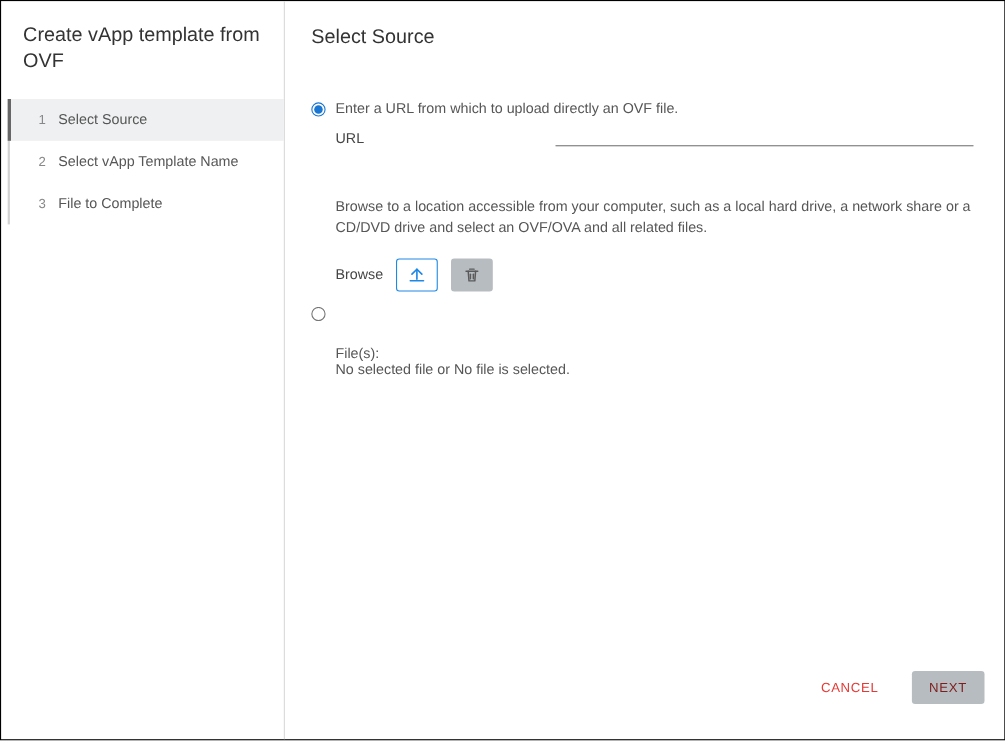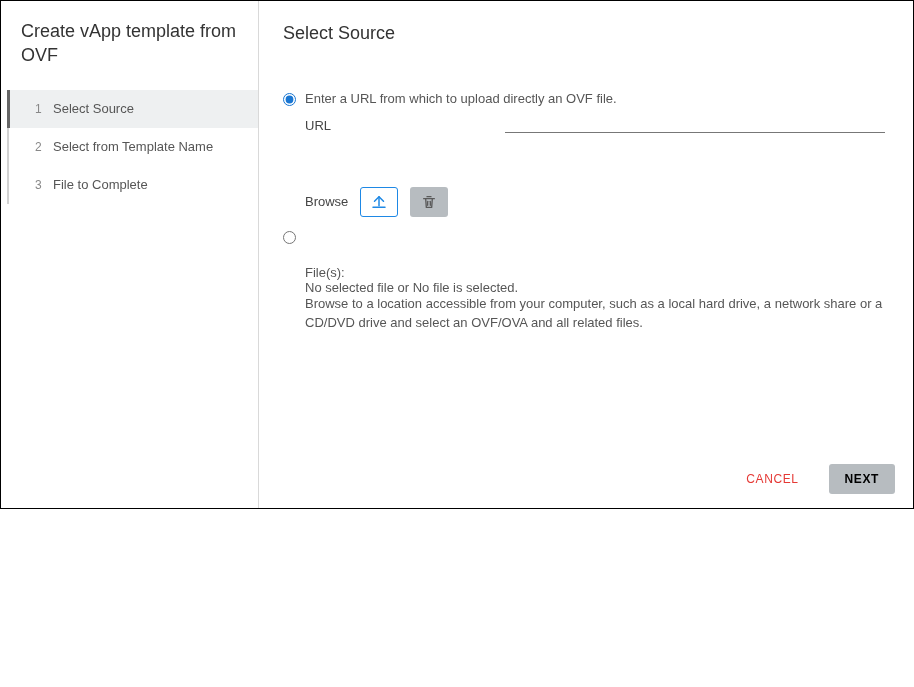--- a/index.html
+++ b/index.html
@@ -4,21 +4,21 @@
   <style>
     * { box-sizing: border-box; margin: 0; padding: 0; }
     body {
       font-family: "Segoe UI", Arial, sans-serif;
       font-size: 13px;
       color: #565656;
       background: #fff;
     }
     .dialog {
       width: 914px;
-      height: 509px;
+      height: 673px;
       border: 1px solid #000;
       display: flex;
       flex-direction: row;
       position: relative;
     }
     
     .sidebar {
       width: 258px;
       border-right: 1px solid #d9d9d9;
       padding-top: 18px;
@@ -140,21 +140,21 @@
       background: #b7bcc0;
     }
     .btn-trash svg { stroke:#5a5a5a; }
 
     .files-block { margin-top: 48px; }
 
     
     .footer {
       position: absolute;
       right: 18px;
-      bottom: 14px;
+      bottom: 32px;
       display: flex;
       align-items: center;
       gap: 14px;
     }
     .btn {
       height: 30px;
       padding: 0 16px;
       font-size: 12px;
       letter-spacing: .6px;
       border-radius: 3px;
@@ -165,39 +165,39 @@
     }
     .btn-cancel {
       background: transparent;
       border: none;
       color: #e53935;
       font-weight: 500;
     }
     .btn-next {
       background: #b7bcc0;
       border: none;
-      color: #000000;
-      font-weight: 700;
+      color: #7f1d1d;
+      font-weight: 400;
     }
   </style>
 </head>
 <body>
 
 <div class="dialog">
 
   <aside class="sidebar">
     <div class="sidebar-title">Create vApp template from OVF</div>
     <div class="step-list">
       <div class="step-item active">
         <span class="step-num">1</span>
         <span class="step-label">Select Source</span>
       </div>
       <div class="step-item">
         <span class="step-num">2</span>
-        <span class="step-label">Select from Template Name</span>
+        <span class="step-label">Select vApp Template Name</span>
       </div>
       <div class="step-item">
         <span class="step-num">3</span>
         <span class="step-label">File to Complete</span>
       </div>
     </div>
   </aside>
 
   <section class="main">
     <div class="main-inner">
@@ -212,20 +212,28 @@
             <div class="option-desc">Enter a URL from which to upload directly an OVF file.</div>
             <div class="url-row">
               <span class="field-label">URL</span>
               <input class="url-input" type="text" value="" style="">
             </div>
           </div>
         </div>
       </div>
 
       <div class="option-block">
+        <div class="option-row" style="align-items:flex-start;">
+          <div class="radio-col" style="padding-top:0;">
+            
+          </div>
+          <div class="option-body">
+            <div class="option-desc">Browse to a location accessible from your computer, such as a local hard drive, a network share or a CD/DVD drive and select an OVF/OVA and all related files.</div>
+          </div>
+        </div>
         <div class="option-row" style="align-items:center; margin-top:6px;">
           <div class="radio-col" style="padding-top:0;">
             <input type="radio" name="src" style="">
           </div>
           <div class="option-body">
             <div class="browse-row">
               <span class="browse-label">Browse</span>
               <span class="btn-icon btn-upload">
                 <svg width="18" height="18" viewBox="0 0 24 24" fill="none" stroke-width="2" stroke-linecap="round" stroke-linejoin="round">
                   <path d="M12 17V5"></path>
@@ -243,28 +251,20 @@
                 </svg>
               </span>
             </div>
 
             <div class="files-block">
               <div>File(s):</div>
               <div>No selected file or No file is selected.</div>
             </div>
           </div>
         </div>
-        <div class="option-row" style="align-items:flex-start;">
-          <div class="radio-col" style="padding-top:0;">
-            
-          </div>
-          <div class="option-body">
-            <div class="option-desc">Browse to a location accessible from your computer, such as a local hard drive, a network share or a CD/DVD drive and select an OVF/OVA and all related files.</div>
-          </div>
-        </div>
       </div>
 
     </div>
 
     <div class="footer">
       <button class="btn btn-cancel">CANCEL</button>
       <button class="btn btn-next">NEXT</button>
     </div>
   </section>
 

